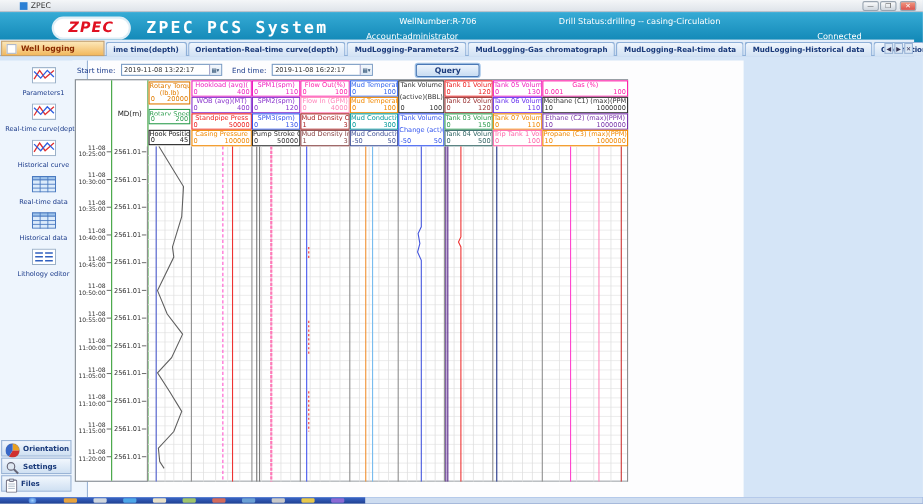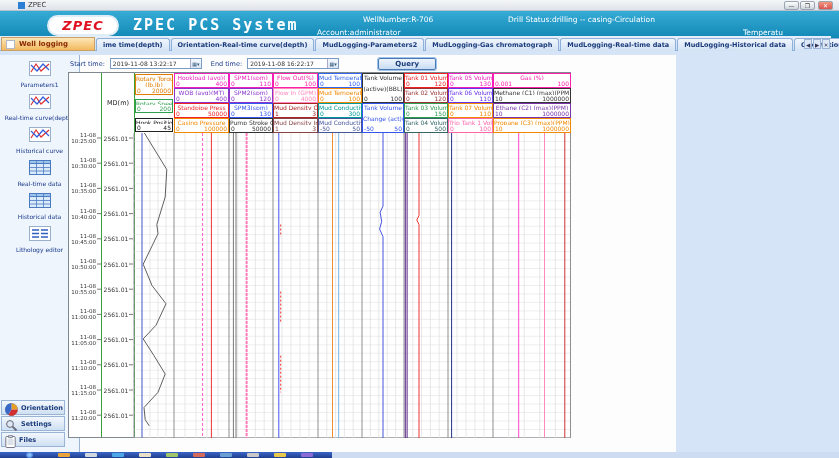--- a/index.html
+++ b/index.html
@@ -77,23 +77,23 @@
   <div class="winbtn" style="right:24px">❐</div>
   <div class="winbtn close" style="right:6px">✕</div>
 </div>
 
 <div class="abs app-header">
   <div class="logo-pill">
     <span class="logo-text">ZPEC</span>
   </div>
   <div class="app-title">ZPEC PCS System</div>
   <div class="hdr-info" style="left:333px; top:4px;margin-left:30px;">WellNumber:R-706</div>
-  <div class="hdr-info" style="left:317px; top:17px;text-decoration:underline;">Account:administrator</div>
+  <div class="hdr-info" style="left:333px; top:17px;text-decoration:underline;">Account:administrator</div>
   <div class="hdr-info" style="left:508px; top:4px;">Drill Status:drilling -- casing-Circulation</div>
-  <div class="hdr-info" style="left:743px; top:17px;">Temperatu</div>
+  <div class="hdr-info" style="left:743px; top:17px;">Connected</div>
 </div>
 
 <div class="abs tab-strip">
   <div class="well-logging-btn">
     <span class="sq"></span>
     <span class="lbl">Well logging</span>
   </div>
   <div class="tab-bar">
       <div class="tab">ime time(depth)</div>
       <div class="tab">Orientation-Real-time curve(depth)</div>

